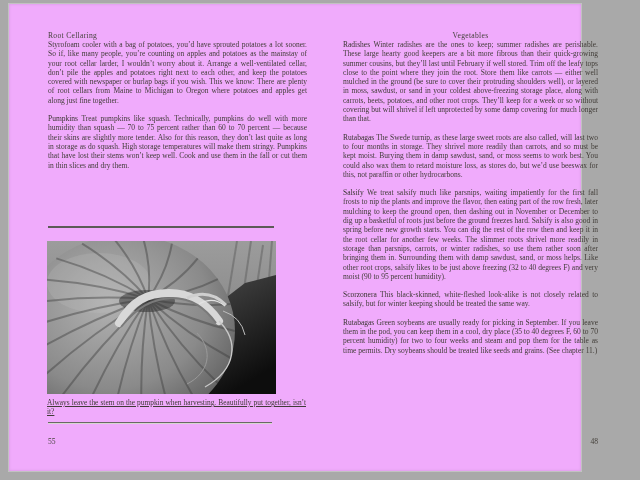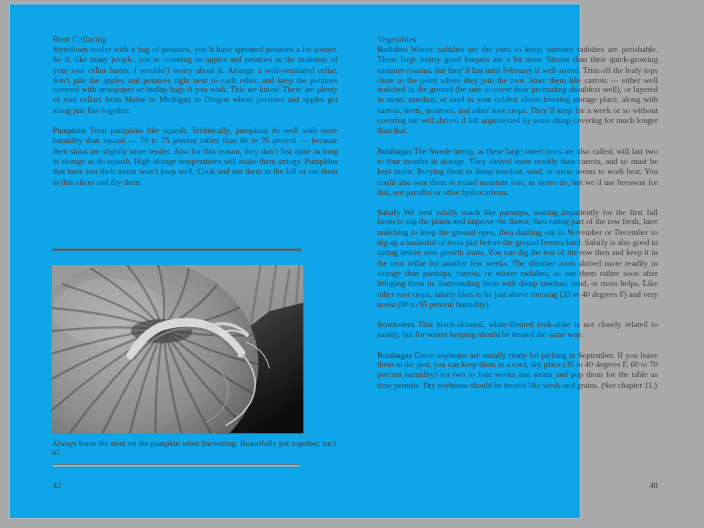--- a/index.html
+++ b/index.html
@@ -3,49 +3,49 @@
 <meta charset="utf-8">
 <style>
   html,body{margin:0;padding:0;}
   body{
     width:640px;height:480px;position:relative;overflow:hidden;
     background:#a9a9a9;
     font-family:"Liberation Serif","DejaVu Serif",serif;
     color:#3f3b36;
   }
   .spread{
-    position:absolute;left:8px;top:3px;width:520px;height:469px;
-    background:#0ea5e9;border:1px solid #c2c2c2;box-sizing:border-box;
+    position:absolute;left:8px;top:3px;width:574px;height:469px;
+    background:#f0abfc;border:1px solid #c2c2c2;box-sizing:border-box;
     box-shadow:inset 0 0 3px rgba(0,0,0,.12);
   }
   .page{position:absolute;top:27px;}
   .page-left{left:39px;width:259px;}
   .page-right{left:334px;width:255px;}
   .running-head{
     font-size:7.6px;line-height:9px;letter-spacing:.3px;color:#46423c;
   }
-  .running-head.right{text-align:left;}
+  .running-head.right{text-align:center;}
   .body-text{}
   .para{
     font-size:7.5px;line-height:9.3px;text-align:justify;
     margin:0 0 9px 0;color:#403c37;
   }
   .para b{font-weight:normal;color:#38342f;}
   .pagenum{
     position:absolute;font-size:7.6px;color:#46423c;top:406px;
   }
   .pagenum.left{left:0;}
   .pagenum.right{right:0;}
   .figure{position:absolute;left:-1px;top:195px;width:260px;}
   .rule-top{height:2px;background:#5c5a57;width:226px;margin-left:1px;}
   .photo-wrap{margin-top:13px;width:229px;height:153px;}
   .photo-wrap svg{display:block;}
   .caption{
     font-size:7.4px;line-height:9px;text-align:justify;color:#403c37;
-    margin-top:4px;width:259px;
+    margin-top:4px;width:259px;text-decoration:underline;
   }
   .rule-bottom{height:1px;background:#6a6865;border-bottom:1px solid #d8d6d2;width:224px;margin-top:6px;margin-left:1px;}
   #pumpkin-ribs path{stroke:#3a3a3a;stroke-opacity:.42;stroke-width:2;fill:none;}
 </style>
 </head>
 <body>
 
 <div class="spread">
 
   <div class="page page-left">
@@ -132,21 +132,21 @@
             <path d="M176 70 q18 6 22 24" stroke="#bdbdbd" stroke-width="1" fill="none"></path>
           </g>
         </svg>
       </div>
 
       <div class="caption">Always leave the stem on the pumpkin when harvesting. Beautifully put together, isn’t it?</div>
 
       <div class="rule-bottom"></div>
     </div>
 
-    <div class="pagenum left">42</div>
+    <div class="pagenum left">55</div>
   </div>
 
   <div class="page page-right">
     <div class="running-head right">Vegetables</div>
 
     <div class="body-text">
       <p class="para"><b>Radishes</b> <span>Winter radishes are the ones to keep; summer radishes are perishable. These large hearty good keepers are a bit more fibrous than their quick-growing summer cousins, but they’ll last until February if well stored. Trim off the leafy tops close to the point where they join the root. Store them like carrots — either well mulched in the ground (be sure to cover their protruding shoulders well), or layered in moss, sawdust, or sand in your coldest above-freezing storage place, along with carrots, beets, potatoes, and other root crops. They’ll keep for a week or so without covering but will shrivel if left unprotected by some damp covering for much longer than that.</span></p>
 
       <p class="para"><b>Rutabagas</b> <span>The Swede turnip, as these large sweet roots are also called, will last two to four months in storage. They shrivel more readily than carrots, and so must be kept moist. Burying them in damp sawdust, sand, or moss seems to work best. You could also wax them to retard moisture loss, as stores do, but we’d use beeswax for this, not paraffin or other hydrocarbons.</span></p>
 

